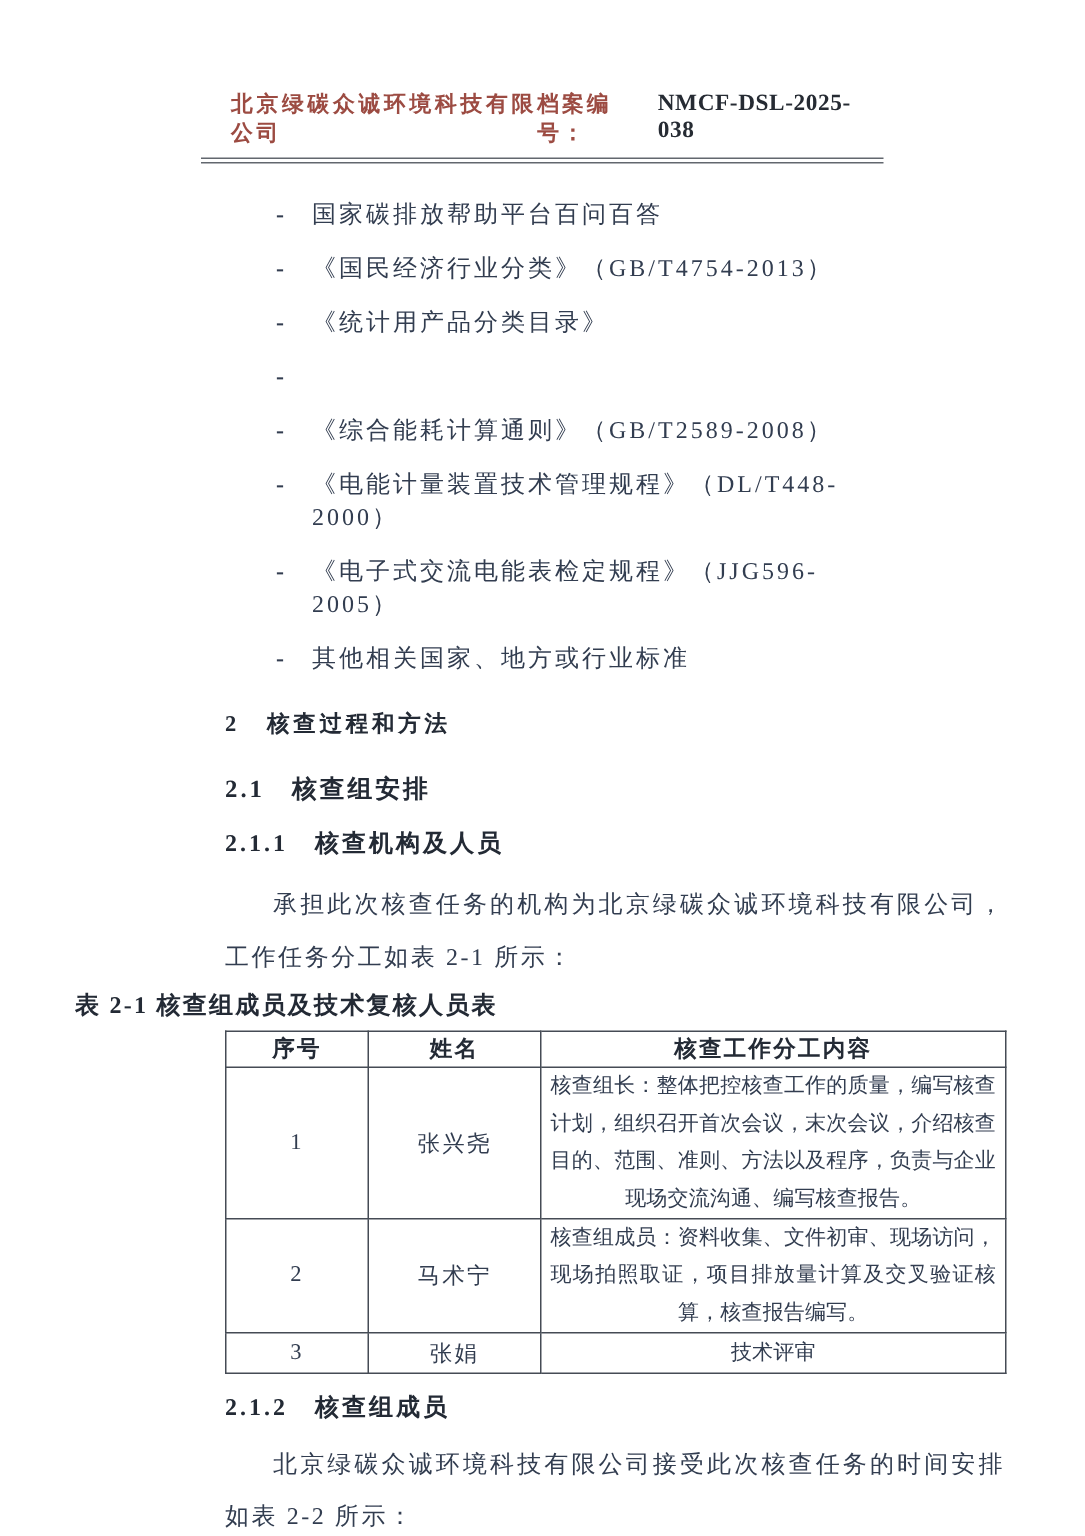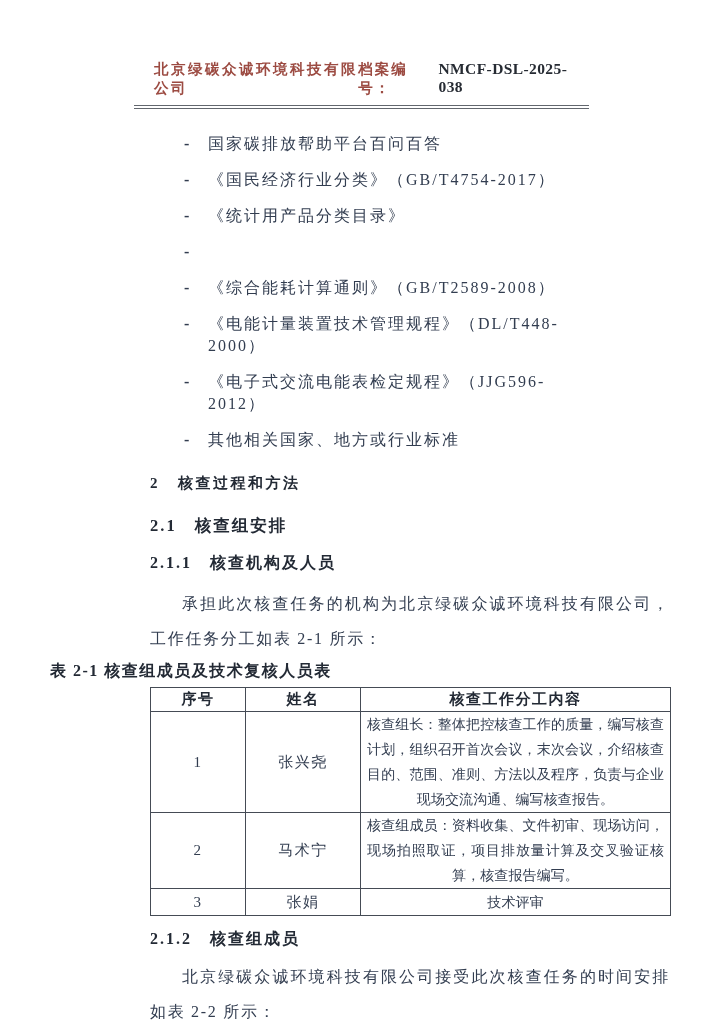--- a/index.html
+++ b/index.html
@@ -116,40 +116,40 @@
     </span>
   </div>
 
   <div class="ref-list">
     <div class="ref-item">
       <span class="ref-marker">-</span>
       <span>国家碳排放帮助平台百问百答</span>
     </div>
     <div class="ref-item">
       <span class="ref-marker">-</span>
-      <span>《国民经济行业分类》（GB/T4754-2017）</span>
+      <span>《国民经济行业分类》（GB/T4754-2013）</span>
     </div>
     <div class="ref-item">
       <span class="ref-marker">-</span>
       <span>《统计用产品分类目录》</span>
     </div>
     <div class="ref-item">
       <span class="ref-marker">-</span>
     </div>
     <div class="ref-item">
       <span class="ref-marker">-</span>
       <span>《综合能耗计算通则》（GB/T2589-2008）</span>
     </div>
     <div class="ref-item">
       <span class="ref-marker">-</span>
       <span>《电能计量装置技术管理规程》（DL/T448-2000）</span>
     </div>
     <div class="ref-item">
       <span class="ref-marker">-</span>
-      <span>《电子式交流电能表检定规程》（JJG596-2012）</span>
+      <span>《电子式交流电能表检定规程》（JJG596-2005）</span>
     </div>
     <div class="ref-item">
       <span class="ref-marker">-</span>
       <span>其他相关国家、地方或行业标准</span>
     </div>
   </div>
 
   <div class="h1">
     <span class="h-num">2</span><span>核查过程和方法</span>
   </div>

